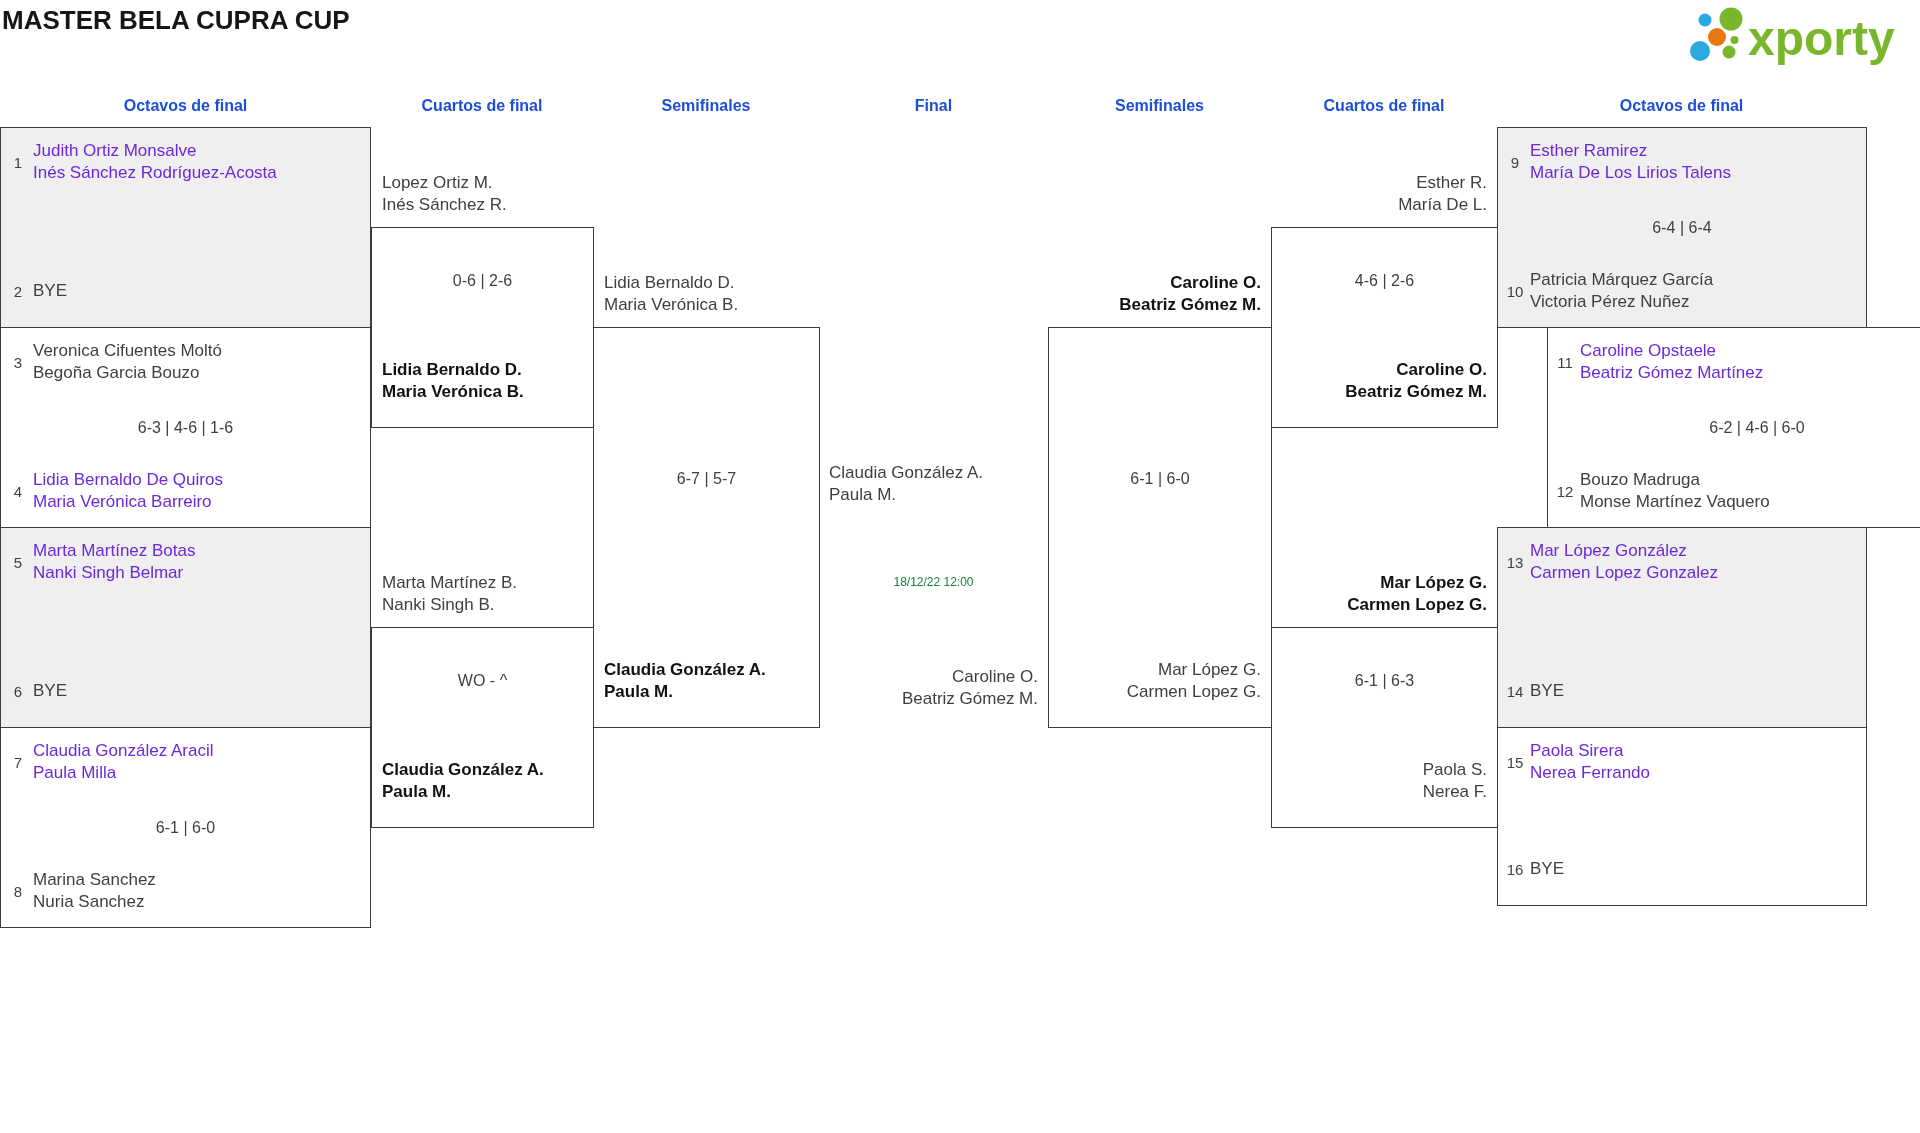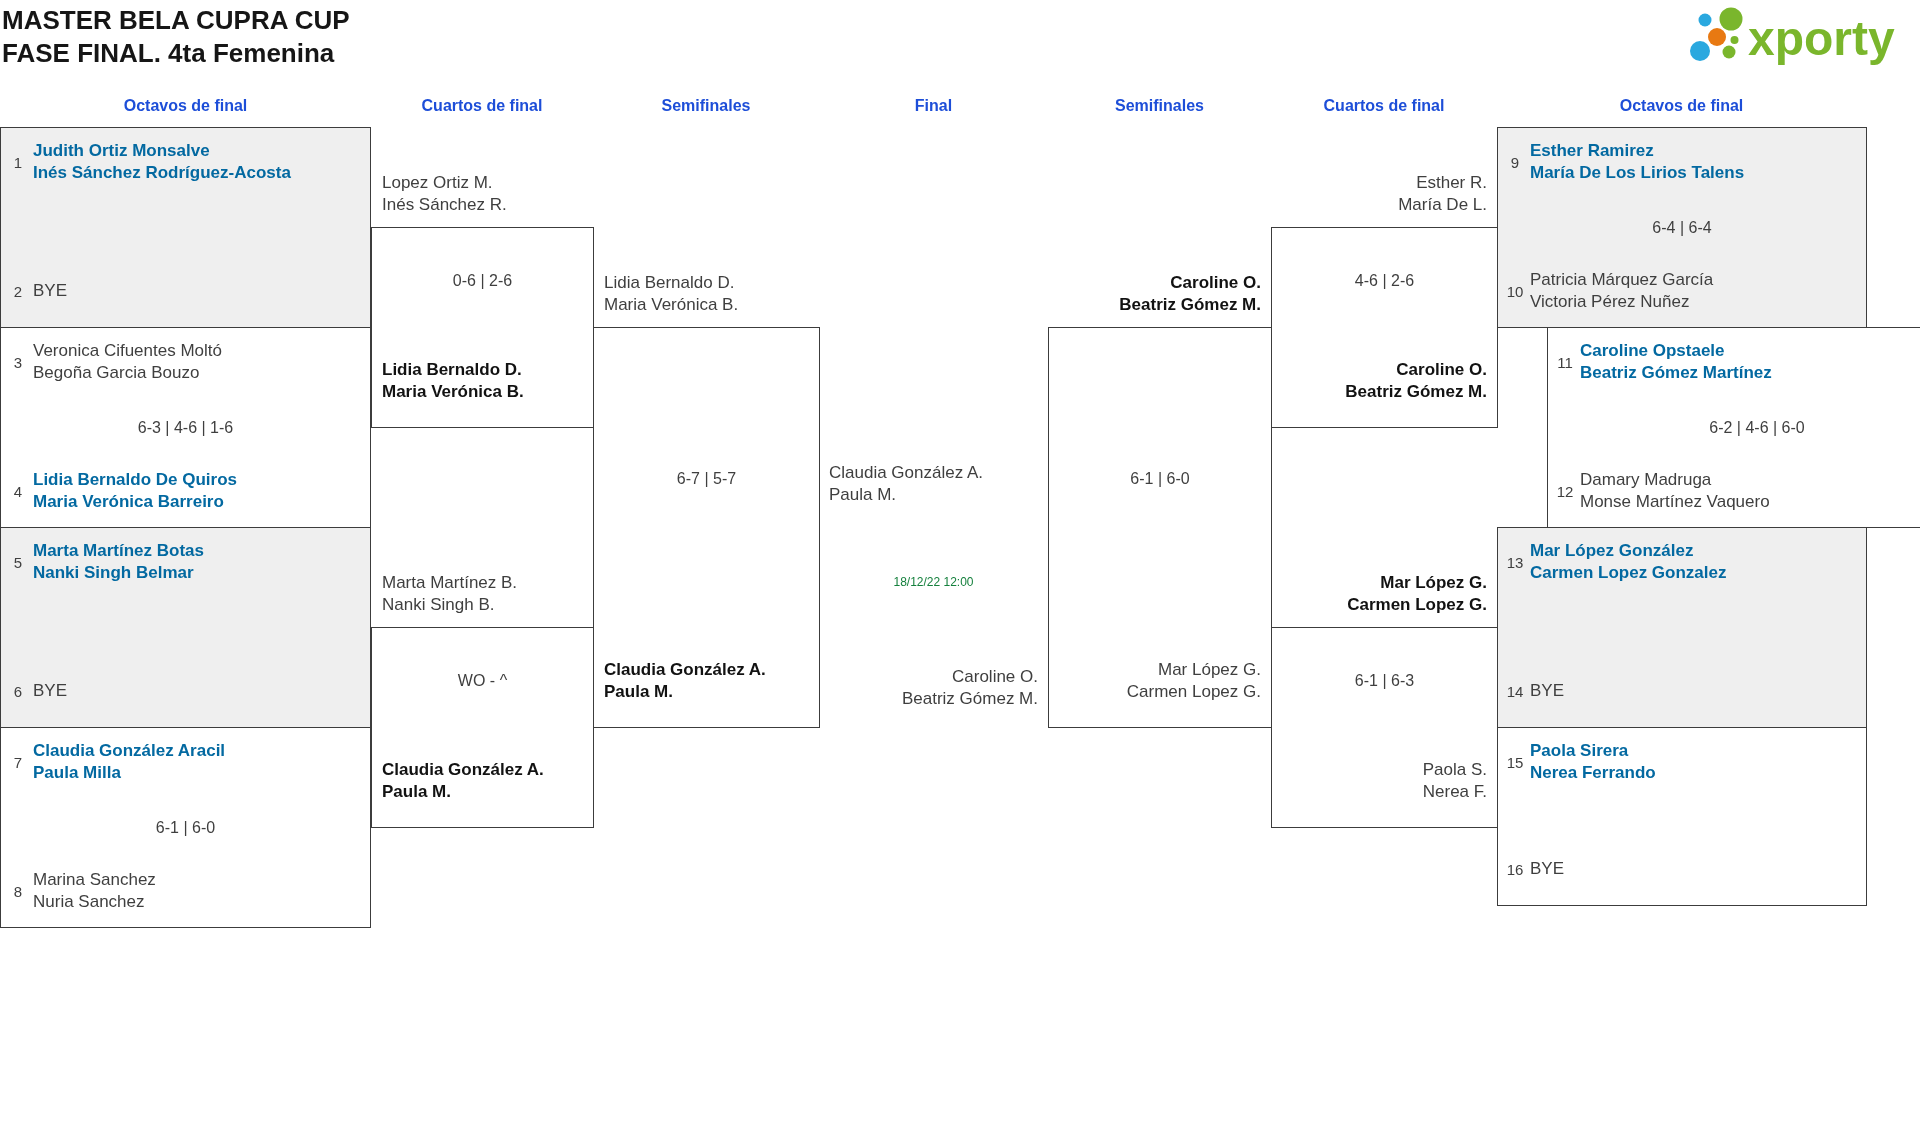--- a/index.html
+++ b/index.html
@@ -17,21 +17,21 @@
   .box{position:absolute;border:1px solid #3c3c3c;box-sizing:border-box;background:#ffffff;}
   .box.shade{background:#efefef;}
   .roundbox{position:absolute;border:1px solid #3c3c3c;box-sizing:border-box;background:transparent;}
 
   .orow{position:absolute;left:8px;right:8px;display:flex;align-items:center;gap:6px;}
   .orow.team-top{top:12px;}
   .orow.team-bottom{bottom:14px;min-height:44px;}
   .num{flex:none;width:18px;text-align:center;font-size:15px;color:#3f3f3f;}
 
   .names{font-size:17px;line-height:22px;color:#3f3f3f;}
-  .names.bold{font-weight:bold;color:#0369a1;}
+  .names.bold{font-weight:normal;color:#6d28d9;}
 
   .score-center{position:absolute;left:0;right:0;top:50%;transform:translateY(-50%);
                 text-align:center;font-size:16px;color:#3f3f3f;}
   .score-line{position:absolute;left:0;right:0;text-align:center;font-size:16px;color:#3f3f3f;}
 
   .team{position:absolute;font-size:17px;line-height:22px;color:#3f3f3f;white-space:nowrap;}
   .team.bold{font-weight:bold;color:#121212;}
   .team-above{left:10px;bottom:calc(100% + 12px);}
   .team-inside{left:10px;bottom:24px;}
   .mirror .team-above,.mirror .team-inside{left:auto;right:10px;text-align:right;}
@@ -42,21 +42,20 @@
               font-size:12px;color:#15803d;line-height:22px;}
   .final-team-right{right:10px;top:339px;text-align:right;}
 </style>
 </head>
 <body>
 
 <div class="page">
 
   <div class="title">
     <div>MASTER BELA CUPRA CUP</div>
-    <div>FASE FINAL. 4ta Femenina</div>
   </div>
 
   <div class="logo">
     <svg width="230" height="68" viewBox="0 0 230 68">
       <circle cx="19" cy="18" r="6.5" fill="#2aa8df"></circle>
       <circle cx="45" cy="17" r="11.5" fill="#7ab62c"></circle>
       <circle cx="31" cy="35" r="9" fill="#e87912"></circle>
       <circle cx="48.5" cy="38" r="4" fill="#7ab62c"></circle>
       <circle cx="14" cy="49" r="10" fill="#2aa8df"></circle>
       <circle cx="43" cy="50" r="6.5" fill="#7ab62c"></circle>
@@ -251,21 +250,21 @@
       <span class="num">11</span>
       <div class="names bold">
         <div>Caroline Opstaele</div>
         <div>Beatriz Gómez Martínez</div>
       </div>
     </div>
     <div class="score-center">6-2 | 4-6 | 6-0</div>
     <div class="orow team-bottom">
       <span class="num">12</span>
       <div class="names">
-        <div>Damary Madruga</div>
+        <div>Bouzo Madruga</div>
         <div>Monse Martínez Vaquero</div>
       </div>
     </div>
   </div>
 
   <div class="box shade" style="left:1497px;top:527px;width:370px;height:201px">
     <div class="orow team-top">
       <span class="num">13</span>
       <div class="names bold">
         <div>Mar López González</div>

